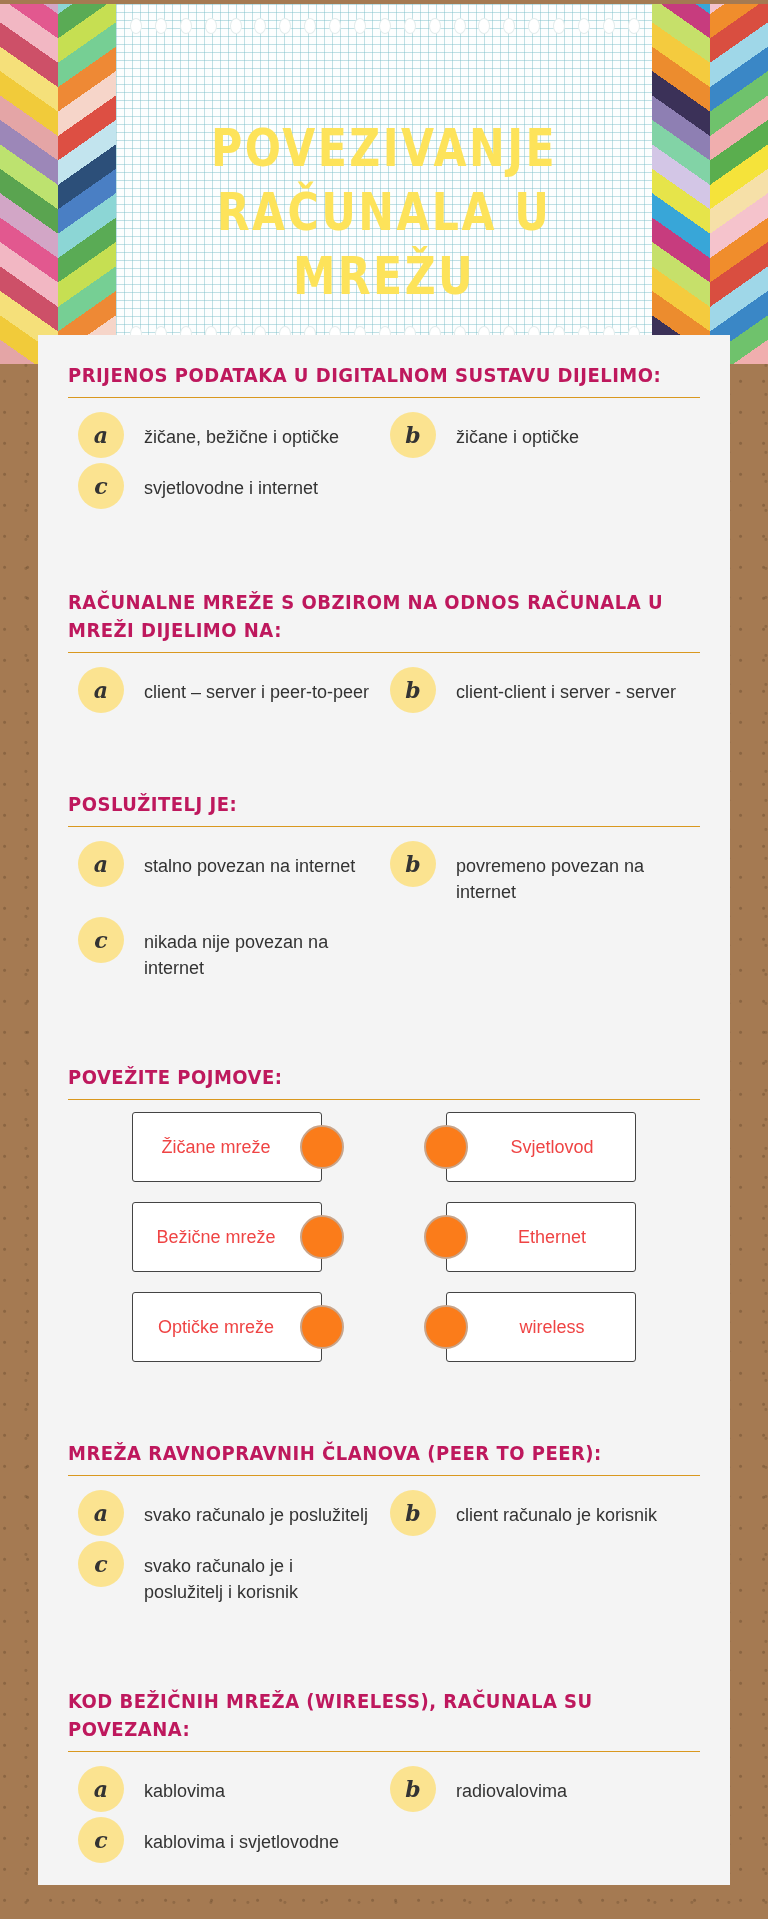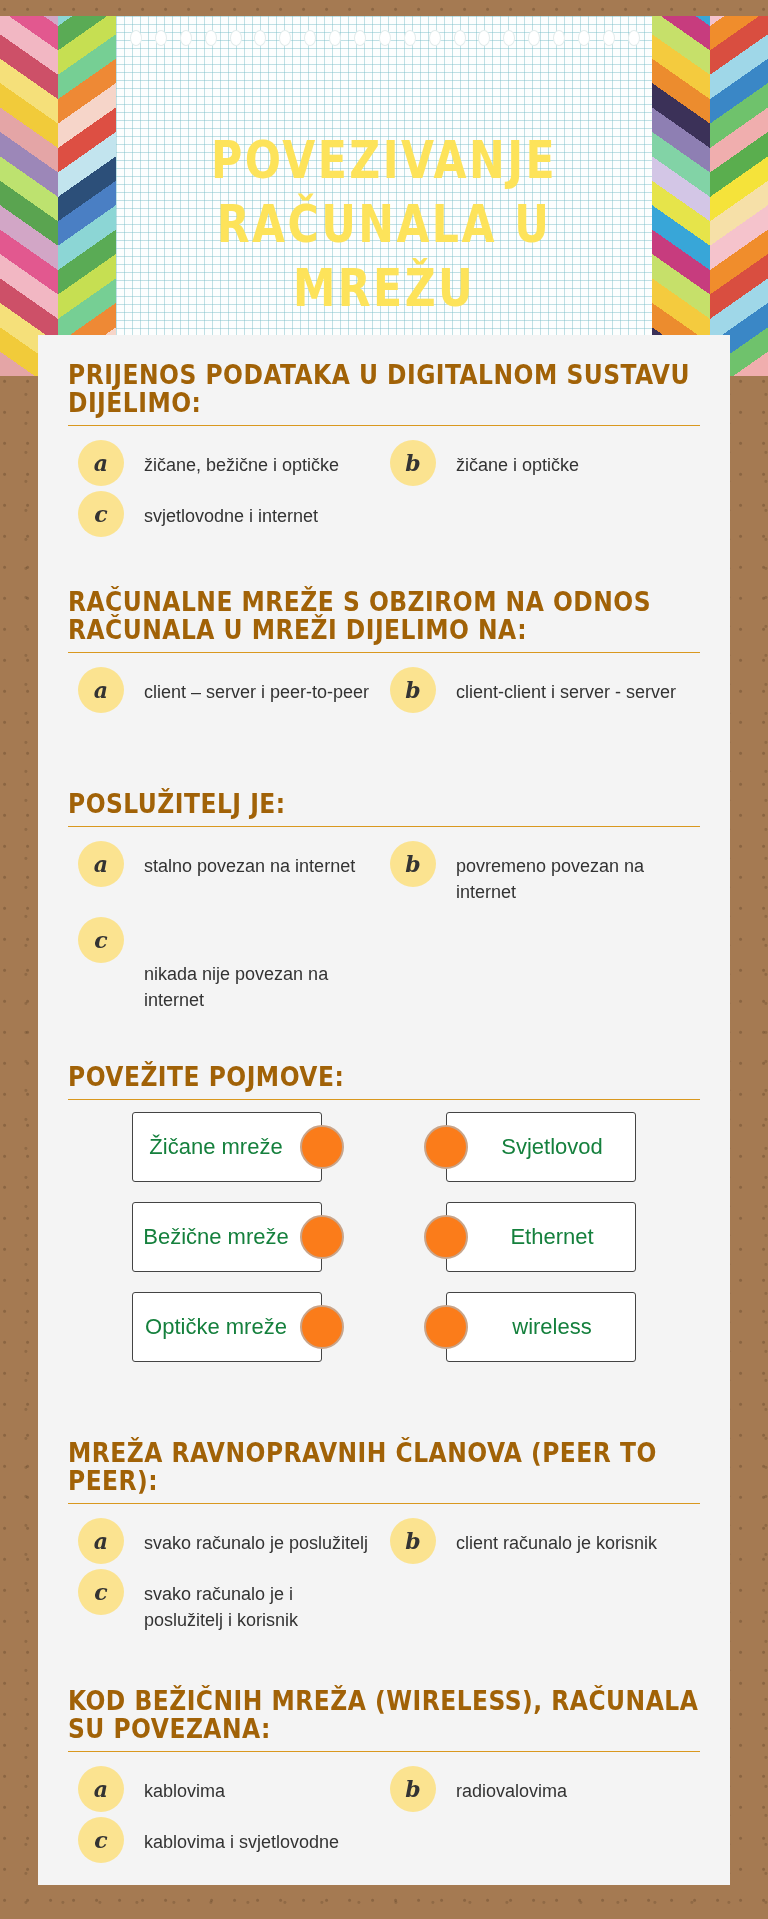--- a/index.html
+++ b/index.html
@@ -1,21 +1,21 @@
 <!DOCTYPE html>
 <html><head>
 <meta charset="utf-8">
 <style>
   * { box-sizing: border-box; margin: 0; padding: 0; }
   body { width: 768px; height: 1919px; background: #a27650; font-family: "Liberation Sans", sans-serif; position: relative; overflow: hidden; }
   .cork { position: absolute; inset: 0; background:
       radial-gradient(circle at 20% 30%, rgba(60,40,20,0.25) 0 1px, transparent 2px) 0 0/23px 31px,
       radial-gradient(circle at 70% 60%, rgba(60,40,20,0.2) 0 1px, transparent 2px) 0 0/37px 29px,
       #a57a52; }
-  .header { position: absolute; left: 0; top: 16px; width: 618px; height: 360px; }
+  .header { position: absolute; left: 0; top: 4px; width: 618px; height: 360px; }
   .chev { position: absolute; top: 0; height: 360px; width: 116px; overflow: hidden; }
   .chev.left { left: 0; }
   .chev.right { left: 652px; }
   .chev .half { position: absolute; top: 0; width: 58px; height: 360px; }
   .chev .half.l { left: 0;
     background: repeating-linear-gradient(35deg, #e4a5a6 0 20px, #f1cb3a 20px 40px, #f5e07a 40px 60px, #cd5068 60px 80px, #f2b7c3 80px 100px, #e2588f 100px 120px, #d2a6c6 120px 140px, #5aa450 140px 160px, #bde26f 160px 180px, #9c87b8 180px 200px); }
   .chev .half.r { left: 58px;
     background: repeating-linear-gradient(-35deg, #dd4f43 0 20px, #f6d5c9 20px 40px, #ee8935 40px 60px, #76cf94 60px 80px, #c6df52 80px 100px, #5aab55 100px 120px, #8cd6d5 120px 140px, #4a7fc4 140px 160px, #2c4f79 160px 180px, #c2e4ee 180px 200px); }
   .chev.right .half.l { background: repeating-linear-gradient(35deg, #8e7fb3 0 20px, #3b3158 20px 40px, #ec8c2e 40px 60px, #f4cb3e 60px 80px, #c6e06a 80px 100px, #c73c7e 100px 120px, #38a6d8 120px 140px, #e6e44a 140px 160px, #d3c6e6 160px 180px, #82d3a6 180px 200px); }
   .chev.right .half.r { background: repeating-linear-gradient(-35deg, #f0aeae 0 20px, #6fc26c 20px 40px, #3a87c6 40px 60px, #9fd7e8 60px 80px, #d94e40 80px 100px, #f08d2c 100px 120px, #f5c3cc 120px 140px, #f6e0a8 140px 160px, #f5e33a 160px 180px, #5aae4e 180px 200px); }
@@ -27,32 +27,32 @@
     background-size: 8px 8px; }
   .holes { position: absolute; left: 130px; width: 510px; display: flex; justify-content: space-between; }
   .holes.top { top: 14px; }
   .holes.bottom { top: 322px; }
   .hole { width: 12px; height: 16px; border-radius: 50%; background: #fff; border: 1px solid #e3ecec; }
   .title { position: absolute; left: 116px; top: 112px; width: 536px; text-align: center;
     color: #fde35a; font-family: "DejaVu Sans", sans-serif; font-weight: bold; font-size: 52px;
     line-height: 64px; letter-spacing: 3px; text-transform: uppercase; transform: scaleX(0.82); }
   .card { position: absolute; left: 38px; top: 335px; width: 692px; height: 1550px; background: #f4f4f4; }
   .q { position: absolute; left: 30px; width: 632px; }
-  .q-title { color: #a16207; font-family: "DejaVu Sans Condensed", "DejaVu Sans", sans-serif; font-weight: bold;
-    font-size: 26px; line-height: 28px; text-transform: uppercase; letter-spacing: 0.5px; padding-bottom: 8px;
+  .q-title { color: #be185d; font-family: "DejaVu Sans Condensed", "DejaVu Sans", sans-serif; font-weight: bold;
+    font-size: 20px; line-height: 28px; text-transform: uppercase; letter-spacing: 0.5px; padding-bottom: 8px;
     border-bottom: 1.5px solid #d9981f; }
   .opts { position: relative; margin-top: 14px; }
   .opt { position: absolute; width: 312px; display: flex; align-items: flex-start; }
   .badge { width: 46px; height: 46px; border-radius: 50%; background: #fbe390; flex: 0 0 46px;
     display: flex; align-items: center; justify-content: center; font-family: "DejaVu Serif", serif;
     font-style: italic; font-weight: bold; font-size: 22px; color: #333; margin-top: -12px; }
   .opt-text { margin-left: 20px; font-size: 18px; line-height: 26px; color: #333; padding-top: -4px; }
   .match-row { position: absolute; left: 94px; width: 504px; height: 70px; }
   .mbox { position: absolute; top: 0; width: 190px; height: 70px; background: #fff; border: 1.5px solid #444;
-    border-radius: 3px; display: flex; align-items: center; justify-content: center; font-size: 22px; color: #15803d; }
+    border-radius: 3px; display: flex; align-items: center; justify-content: center; font-size: 18px; color: #ef4444; }
   .mbox.left { left: 0; padding-right: 22px; }
   .mbox.right { left: 314px; padding-left: 22px; }
   .dot { position: absolute; top: 13px; width: 44px; height: 44px; border-radius: 50%; background: #fb7c1a;
     border: 2px solid #c9a489; }
   .dot.left { left: 168px; }
   .dot.right { left: 292px; }
 </style>
 </head>
 <body>
 
@@ -160,21 +160,21 @@
       <div class="opt" style="left:10px;top:12px;">
         <span class="badge">a</span>
         <span class="opt-text">stalno povezan na internet</span>
       </div>
       <div class="opt" style="left:322px;top:12px;">
         <span class="badge">b</span>
         <span class="opt-text" style="width:230px;">povremeno povezan na internet</span>
       </div>
       <div class="opt" style="left:10px;top:88px;">
         <span class="badge">c</span>
-        <span class="opt-text" style="width:210px;margin-top:32px;">nikada nije povezan na internet</span>
+        <span class="opt-text" style="width:210px;">nikada nije povezan na internet</span>
       </div>
     </div>
   </div>
 
   <div class="q" style="top:728px;">
     <div class="q-title">POVEŽITE POJMOVE:</div>
   </div>
   <div class="match-row" style="top:777px;">
     <div class="mbox left">Žičane mreže</div>
     <div class="mbox right">Svjetlovod</div>

